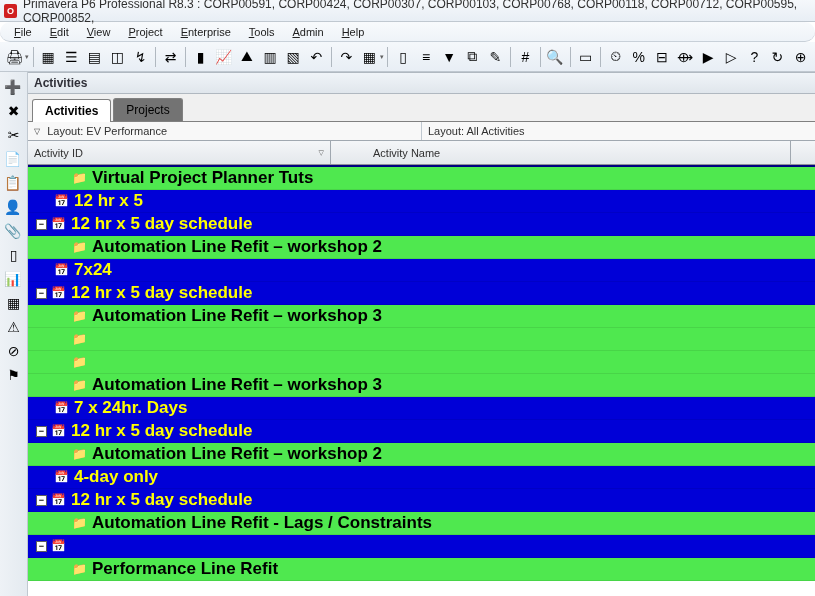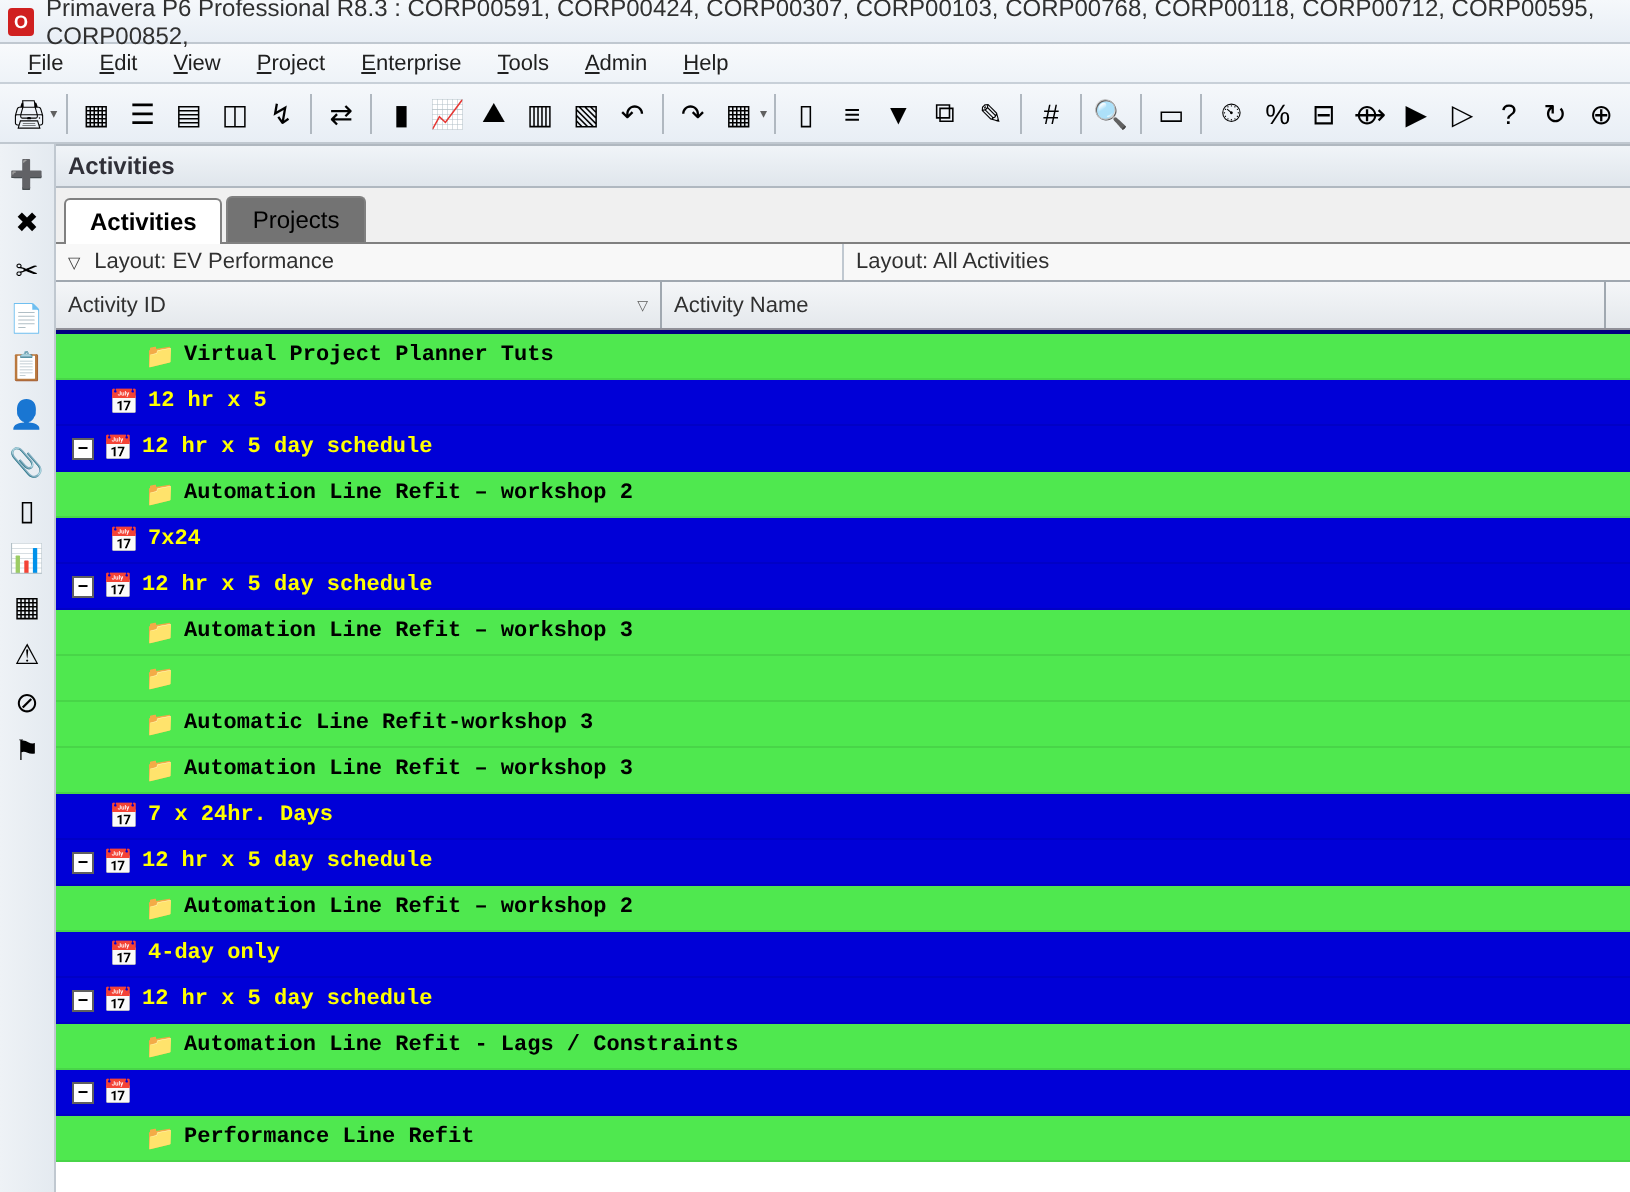--- a/index.html
+++ b/index.html
@@ -1,53 +1,53 @@
 <!DOCTYPE html>
 <html><head>
 <meta charset="utf-8">
 <style>
 * { margin: 0; padding: 0; box-sizing: border-box; }
 body { font-family: Tahoma, Arial, sans-serif; font-size: 11px; background: #fff; overflow: hidden; width: 815px; height: 596px; }
 .titlebar { background: linear-gradient(to bottom, #f5f8fb, #e8eef5); border-bottom: 1px solid #c0c8d0; height: 22px; display: flex; align-items: center; padding: 0 4px; }
 .oracle-icon { width: 14px; height: 14px; background: #d02020; border-radius: 2px; display: flex; align-items: center; justify-content: center; color: #fff; font-size: 9px; font-weight: bold; margin-right: 6px; }
 .title-text { color: #303030; font-size: 12px; }
-.menubar { background: linear-gradient(to bottom, #f8fafc, #eef3f8); border-bottom: 1px solid #c8d0d8; height: 20px; display: flex; align-items: center; padding: 0 6px; gap: 2px; }
+.menubar { background: linear-gradient(to bottom, #f8fafc, #eef3f8); border-bottom: 1px solid #c8d0d8; height: 20px; display: flex; align-items: center; padding: 0 6px; gap: 2px; border-radius: 10px; }
 .menu-item { padding: 2px 8px; cursor: pointer; color: #202020; }
 .menu-item u { text-decoration: underline; }
 .toolbar { background: linear-gradient(to bottom, #f5f8fb, #e8eef5); border-bottom: 1px solid #c0c8d0; height: 30px; display: flex; align-items: center; padding: 0 4px; gap: 2px; }
 .tb-btn { width: 22px; height: 22px; display: flex; align-items: center; justify-content: center; border: 1px solid transparent; cursor: pointer; font-size: 14px; }
 .tb-sep { width: 1px; height: 20px; background: #b0b8c0; margin: 0 2px; }
 .tb-chev { font-size: 7px; color: #606060; margin-left: -2px; }
 .main-area { display: flex; height: calc(100% - 72px); }
 .side-toolbar { width: 28px; background: linear-gradient(to right, #eef2f6, #e4eaf0); border-right: 1px solid #c0c8d0; display: flex; flex-direction: column; align-items: center; padding-top: 4px; gap: 2px; }
 .side-btn { width: 22px; height: 22px; display: flex; align-items: center; justify-content: center; cursor: pointer; font-size: 14px; }
 .content { flex: 1; display: flex; flex-direction: column; overflow: hidden; }
 .section-header { background: linear-gradient(to bottom, #f0f4f8, #e0e6ec); border-bottom: 1px solid #b0b8c0; border-top: 1px solid #b0b8c0; padding: 3px 6px; font-weight: bold; color: #303038; font-size: 12px; }
 .tabs-row { display: flex; align-items: flex-end; border-bottom: 1px solid #808080; background: #f0f0f0; padding: 4px 4px 0 4px; gap: 2px; }
 .tab { padding: 4px 12px; border: 1px solid #808080; border-bottom: none; background: #737373; cursor: pointer; border-radius: 3px 3px 0 0; font-size: 12px; }
 .tab.active { background: #fff; font-weight: bold; position: relative; top: 1px; }
 .layout-bar { display: flex; border-bottom: 1px solid #a0a8b0; background: #f8f8f8; }
 .layout-cell { flex: 1; padding: 3px 6px; display: flex; align-items: center; gap: 4px; border-right: 1px solid #c0c8d0; color: #303030; }
 .layout-cell:last-child { border-right: none; }
-.col-headers { display: flex; background: linear-gradient(to bottom, #f4f6f8, #e4e8ec); border-bottom: 1px solid #909098; height: 24px; }
+.col-headers { display: flex; background: linear-gradient(to bottom, #f4f6f8, #e4e8ec); border-bottom: 1px solid #909098; height: 24px; gap: 12px; }
 .col-id { width: 303px; border-right: 1px solid #a0a8b0; padding: 4px 6px; color: #303030; display: flex; align-items: center; position: relative; }
-.col-name { flex: 1; padding: 4px 6px; color: #303030; border-right: 1px solid #a0a8b0; display: flex; align-items: center; }
+.col-name { flex: 1; padding: 4px 6px; color: #303030; border-right: 1px solid #a0a8b0; display: flex; align-items: center; margin-left: 24px; }
 .col-extra { width: 12px; }
 .sort-tri { position: absolute; right: 6px; font-size: 7px; color: #606060; }
 .tree-area { flex: 1; overflow-y: auto; overflow-x: hidden; background: #fff; border-top: 2px solid #000080; }
 .row { display: flex; align-items: center; height: 23px; border-bottom: 1px solid rgba(0,0,0,0.08); }
 .row.blue { background: #0000d7; color: #ffff00; font-weight: bold; }
 .row.green { background: #4fe84f; color: #000; font-weight: bold; }
 .row .ind { display: inline-block; }
 .expand-box { width: 11px; height: 11px; background: #fff; border: 1px solid #606060; display: inline-flex; align-items: center; justify-content: center; font-size: 9px; line-height: 1; color: #000; margin-right: 4px; cursor: pointer; }
 .r-icon { width: 16px; height: 14px; display: inline-flex; align-items: center; justify-content: center; margin-right: 4px; font-size: 12px; }
 .cal-icon { color: #8ab4f0; }
 .fold-icon { color: #d8b050; }
 .fold-icon.grey { color: #b0b0b0; }
-.row-text { font-size: 11px; font-family: Liberation Mono, monospace; }
+.row-text { font-size: 17px; }
 .chev { font-size: 8px; color: #404040; margin-right: 3px; }
 </style>
 </head>
 <body>
 
 <div class="titlebar">
   <div class="oracle-icon">O</div>
   <span class="title-text">Primavera P6 Professional R8.3 : CORP00591, CORP00424, CORP00307, CORP00103, CORP00768, CORP00118, CORP00712, CORP00595, CORP00852,</span>
 </div>
 
@@ -187,21 +187,20 @@
           <span class="r-icon fold-icon grey">📁</span>
           <span class="row-text">Automation Line Refit – workshop 3</span>
         </div>
         <div class="row green">
           <span class="ind" style="width: 44px;"></span>
           <span class="r-icon fold-icon grey">📁</span>
         </div>
         <div class="row green">
           <span class="ind" style="width: 44px;"></span>
           <span class="r-icon fold-icon grey">📁</span>
-          <span class="row-text">Automatic Line Refit-workshop 3</span>
         </div>
         <div class="row green">
           <span class="ind" style="width: 44px;"></span>
           <span class="r-icon fold-icon grey">📁</span>
           <span class="row-text">Automation Line Refit – workshop 3</span>
         </div>
         <div class="row blue">
           <span class="ind" style="width: 26px;"></span>
           <span class="r-icon cal-icon">📅</span>
           <span class="row-text">7 x 24hr. Days</span>

